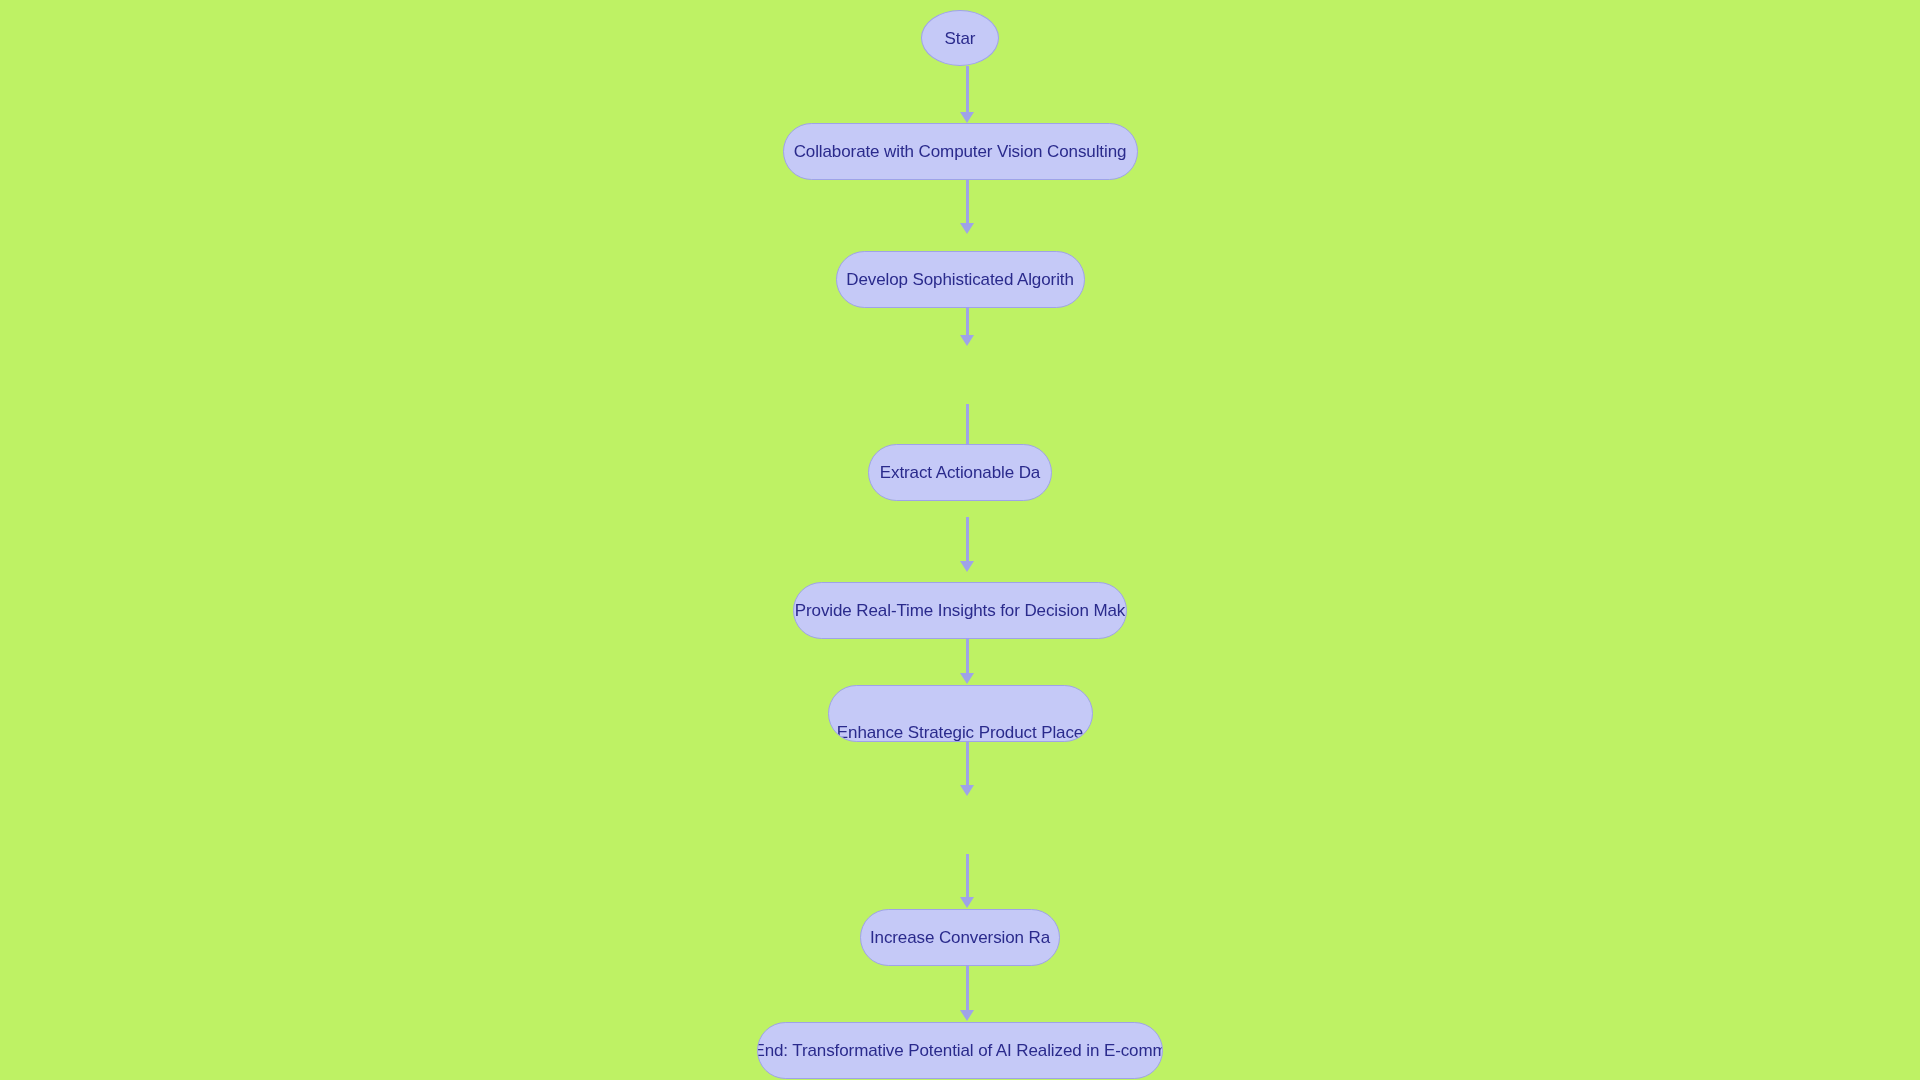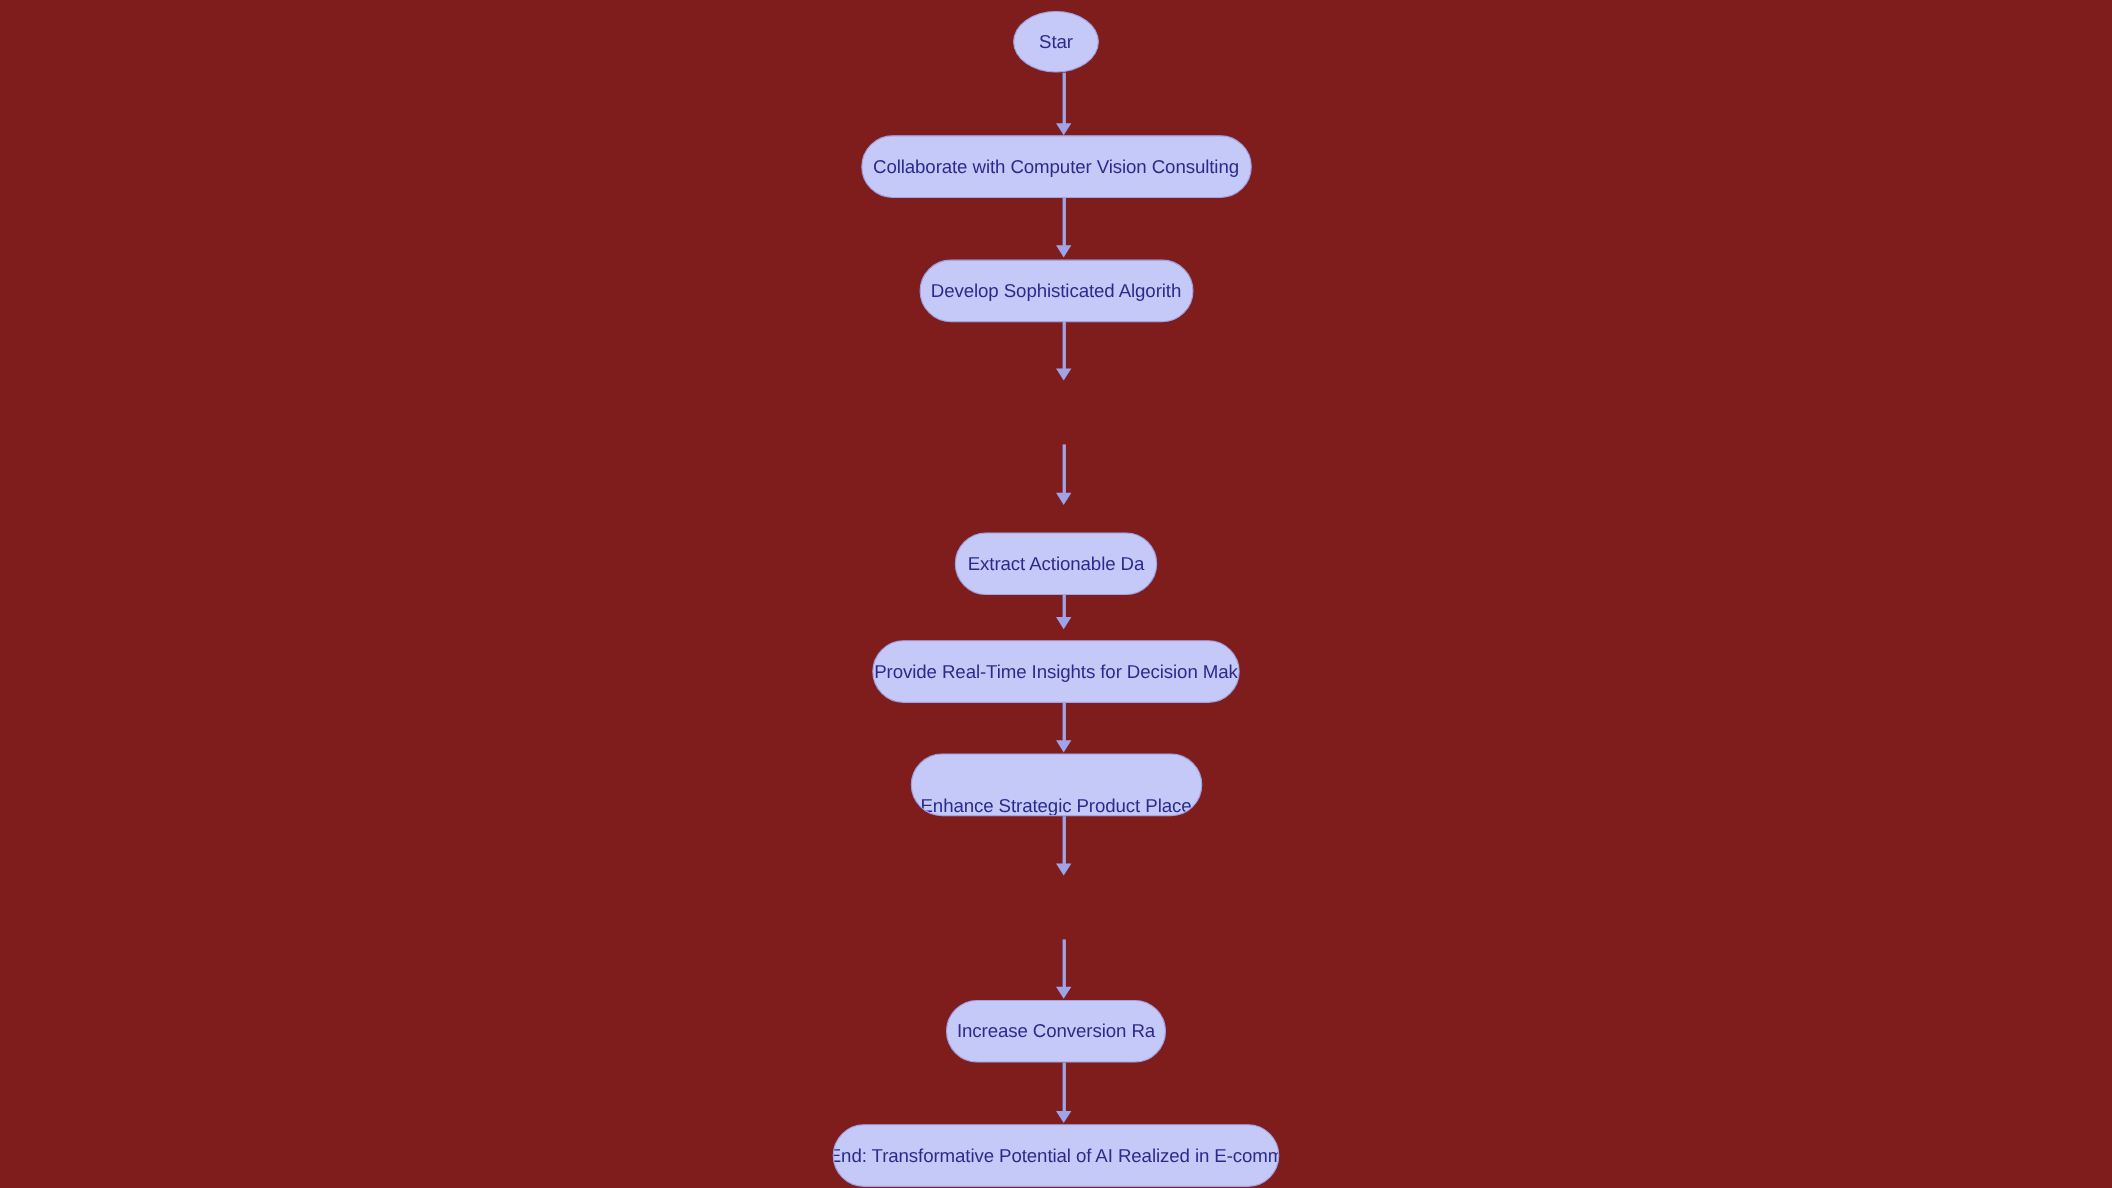--- a/index.html
+++ b/index.html
@@ -12,21 +12,21 @@
     width: 1920px;
     height: 1080px;
     overflow: hidden;
     font-family: "Liberation Sans", sans-serif;
   }
 
   #flow-canvas {
     position: relative;
     width: 1920px;
     height: 1080px;
-    background: #7f1d1d;
+    background: #bef264;
   }
 
   
   .chain {
     position: absolute;
     left: 0;
     top: 0;
     width: 1920px;
     height: 1080px;
   }
@@ -135,26 +135,26 @@
       <div class="node-row" style="top: 10px; height: 56px;">
         <div class="node node-start" style="width: 78px; height: 56px;">
           <span class="node-label">Star</span>
         </div>
       </div>
       <div class="node-row" style="top: 122.5px; height: 57px;">
         <div class="node" style="width: 355px; height: 57px;">
           <span class="node-label">Collaborate with Computer Vision Consulting</span>
         </div>
       </div>
-      <div class="node-row" style="top: 236px; height: 57px; justify-content: center;">
+      <div class="node-row" style="top: 251px; height: 57px; justify-content: center;">
         <div class="node" style="width: 249px; height: 57px;">
           <span class="node-label">Develop Sophisticated Algorith</span>
         </div>
       </div>
-      <div class="node-row" style="top: 484px; height: 57px;">
+      <div class="node-row" style="top: 444px; height: 57px;">
         <div class="node" style="width: 184px; height: 57px;">
           <span class="node-label">Extract Actionable Da</span>
         </div>
       </div>
       <div class="node-row" style="top: 582px; height: 57px;">
         <div class="node" style="width: 334px; height: 57px;">
           <span class="node-label">Provide Real-Time Insights for Decision Mak</span>
         </div>
       </div>
       <div class="node-row" style="top: 684.5px; height: 57px;">

